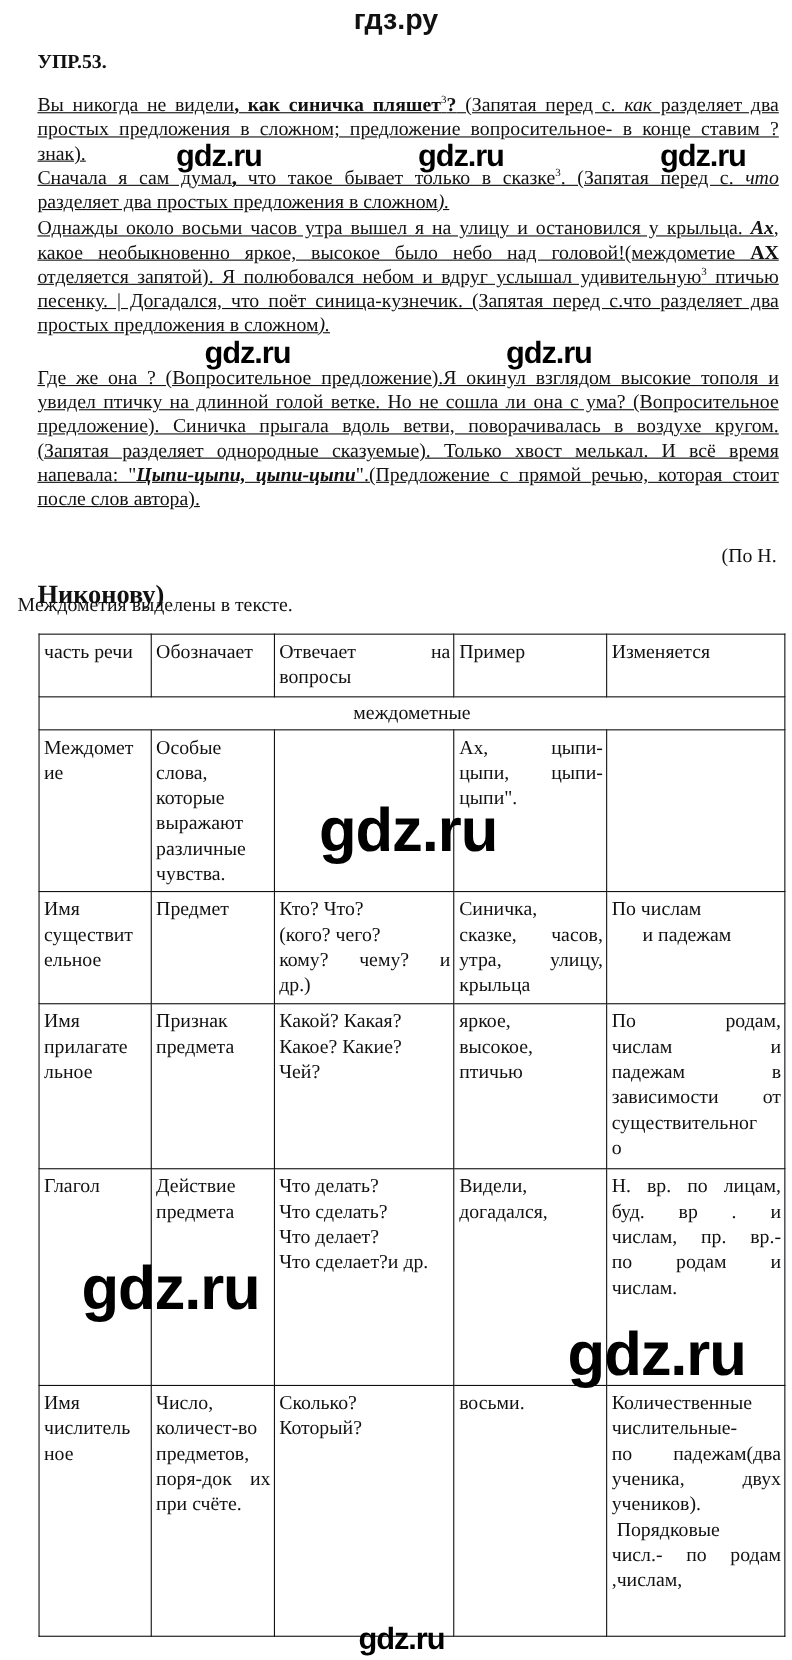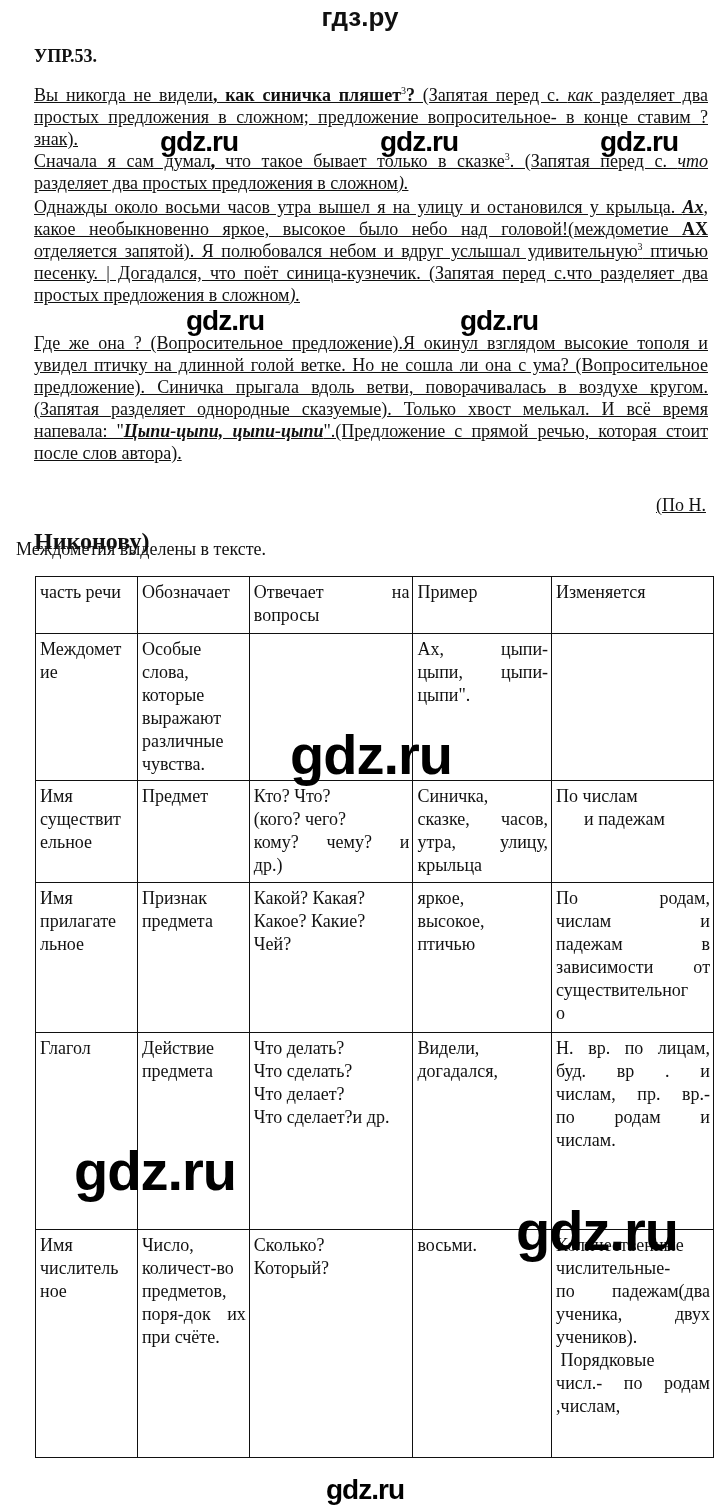--- a/index.html
+++ b/index.html
@@ -8,21 +8,21 @@
   .site-title { position: absolute; top: 2px; left: 0; width: 720px; text-align: center;
          font-family: "Liberation Sans", sans-serif; font-size: 26px; font-weight: bold; color: #111; }
   .ex-title { position: absolute; top: 46px; left: 34px; font-size: 18px; font-weight: bold; }
   .text { position: absolute; left: 34px; width: 674px; font-size: 18px; line-height: 22px; text-align: justify; text-decoration: underline; }
   .text p { margin: 0; }
   .wm { position: absolute; font-family: "Liberation Sans", sans-serif; font-weight: bold; color: #000;
         letter-spacing: -1px; z-index: 5; }
   .wm-s { font-size: 28px; }
   .wm-l { font-size: 56px; }
   sup { font-size: 10px; line-height: 0; }
-  .attrib-r { position: absolute; top: 495px; right: 14px; font-size: 18px; text-decoration: underline; }
+  .attrib-r { position: absolute; top: 495px; right: 14px; font-size: 18px; }
   .attrib-l { position: absolute; top: 528px; left: 34px; font-size: 24px; font-weight: bold; }
   .note { position: absolute; top: 539px; left: 16px; font-size: 18px; }
   table.grid { position: absolute; top: 576px; left: 35px; width: 679px; border-collapse: collapse;
                font-size: 18px; line-height: 23px; }
   table.grid td { border: 1.5px solid #111; vertical-align: top; padding: 4px 3px 4px 4px; }
   table.grid td.span { text-align: center; padding: 3px; }
   td.j { text-align: justify; margin-top: 32px; }
   .cell-line { display: block; }
   .just-line { display: flex; justify-content: space-between; }
 </style>
@@ -74,20 +74,23 @@
     <td>
       <span class="just-line">
             <span>Отвечает</span>
             <span>на</span>
           </span>
       <span class="cell-line">вопросы</span>
     </td>
     <td>Пример</td>
     <td>Изменяется</td>
   </tr>
+  <tr style="height:28px">
+        <td colspan="5" class="span">междометные</td>
+      </tr>
 
   <tr style="height:147px">
     <td>
           <span class="cell-line">Междомет</span>
           <span class="cell-line">ие</span>
         </td>
     <td>
           <span class="cell-line">Особые</span>
           <span class="cell-line">слова,</span>
           <span class="cell-line">которые</span>

